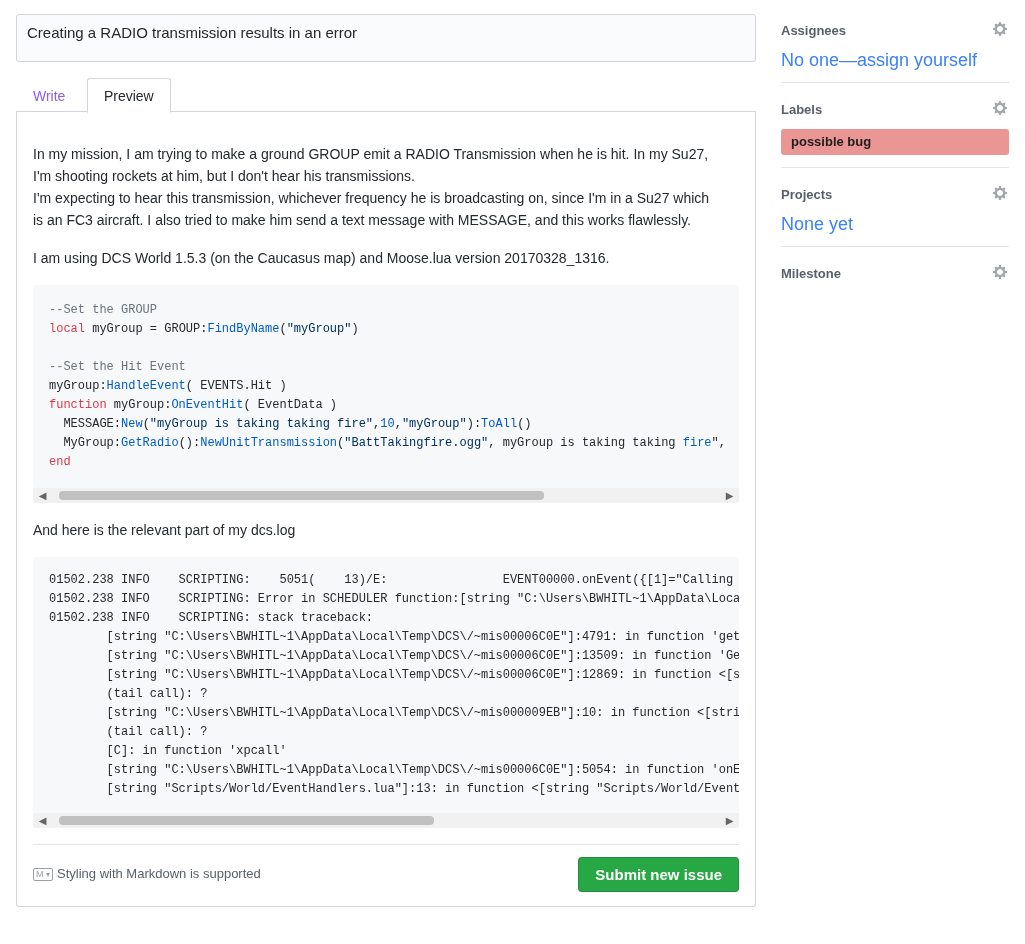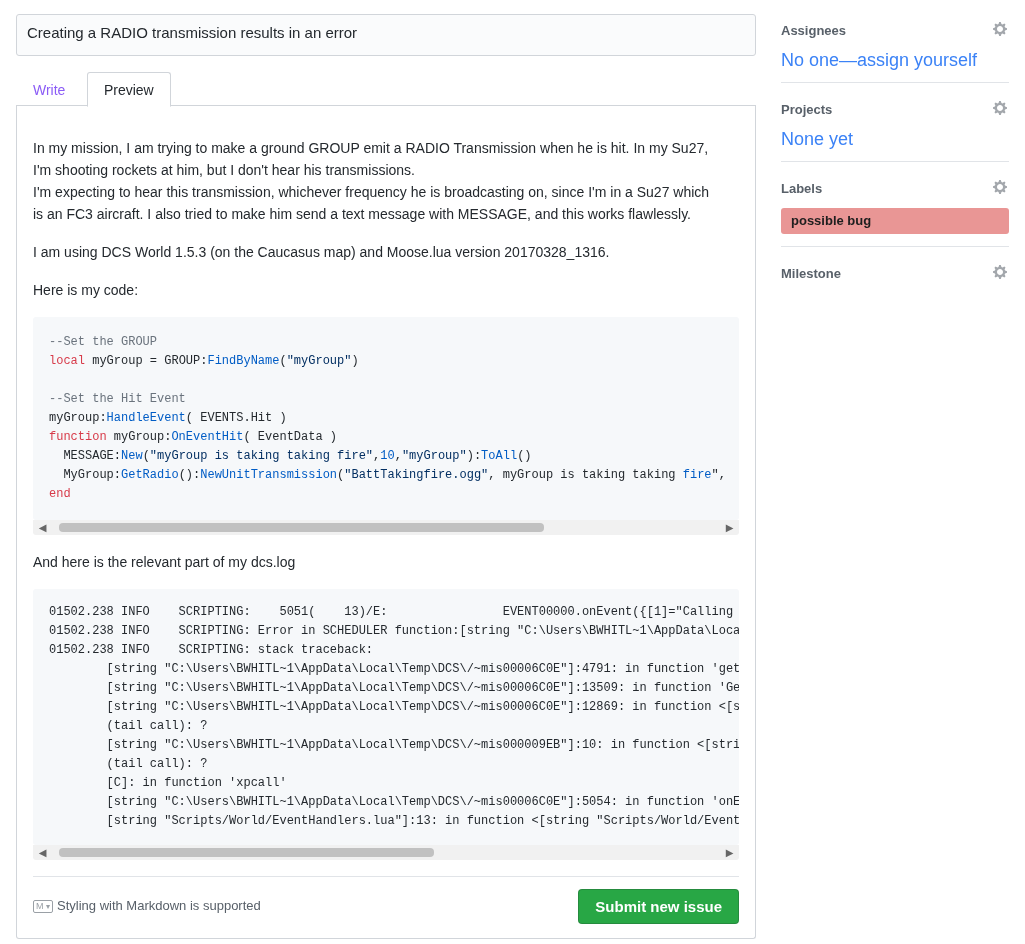--- a/index.html
+++ b/index.html
@@ -17,21 +17,21 @@
     background: #ffffff;
   }
   
   .main-col {
     position: absolute;
     left: 16px; top: 14px;
     width: 740px;
   }
   .issue-title-box {
     width: 740px;
-    height: 42px;
+    height: 48px;
     border: 1px solid #d1d5da;
     border-radius: 3px;
     background: #fafbfc;
     padding: 7px 10px;
     font-size: 15px;
     color: #24292e;
     line-height: 21px;
     overflow: hidden;
     white-space: nowrap;
   }
@@ -248,21 +248,20 @@
 
       <p class="para">
         <span>In my mission, I am trying to make a ground GROUP emit a RADIO Transmission when he is hit. In my Su27,</span><br>
         <span>I'm shooting rockets at him, but I don't hear his transmissions.</span><br>
         <span>I'm expecting to hear this transmission, whichever frequency he is broadcasting on, since I'm in a Su27 which</span><br>
         <span>is an FC3 aircraft. I also tried to make him send a text message with MESSAGE, and this works flawlessly.</span>
       </p>
 
       <p class="para">I am using DCS World 1.5.3 (on the Caucasus map) and Moose.lua version 20170328_1316.</p>
 
-      <p class="para">Here is my code:</p>
 
       <div class="code-wrap">
         <pre class="code-block"><span class="cmt">--Set the GROUP</span>
 <span><span class="kw">local</span> myGroup = GROUP:<span class="fn">FindByName</span>(<span class="str">"myGroup"</span>)</span>
 
 <span class="cmt">--Set the Hit Event</span>
 <span>myGroup:<span class="fn">HandleEvent</span>( EVENTS.Hit )</span>
 <span><span class="kw">function</span> myGroup:<span class="fn">OnEventHit</span>( EventData )</span>
 <span>  MESSAGE:<span class="fn">New</span>(<span class="str">"myGroup is taking taking fire"</span>,<span class="num">10</span>,<span class="str">"myGroup"</span>):<span class="fn">ToAll</span>()</span>
 <span>  MyGroup:<span class="fn">GetRadio</span>():<span class="fn">NewUnitTransmission</span>(<span class="str">"BattTakingfire.ogg"</span>, myGroup is taking taking <span class="fn">fire</span>",  , </span>
@@ -311,36 +310,36 @@
 
     <div class="side-section">
       <div class="side-head">Assignees</div>
       <svg class="gear" viewBox="0 0 16 16">
         <path fill="#586069" d="M14 8.77v-1.6l-1.94-.64-.45-1.09.88-1.84-1.13-1.13-1.81.91-1.09-.45-.69-1.92h-1.6l-.63 1.94-1.11.45-1.84-.88-1.13 1.13.91 1.81-.45 1.09L0 7.23v1.59l1.94.64.45 1.09-.88 1.84 1.13 1.13 1.81-.91 1.09.45.69 1.92h1.59l.63-1.94 1.11-.45 1.84.88 1.13-1.13-.92-1.81.47-1.09L14 8.75v.02zM7 11c-1.66 0-3-1.34-3-3s1.34-3 3-3 3 1.34 3 3-1.34 3-3 3z"></path>
       </svg>
       <div class="side-empty">No one—assign yourself</div>
     </div>
 
     <div class="side-section">
+      <div class="side-head">Labels</div>
+      <svg class="gear" viewBox="0 0 16 16">
+        <path fill="#586069" d="M14 8.77v-1.6l-1.94-.64-.45-1.09.88-1.84-1.13-1.13-1.81.91-1.09-.45-.69-1.92h-1.6l-.63 1.94-1.11.45-1.84-.88-1.13 1.13.91 1.81-.45 1.09L0 7.23v1.59l1.94.64.45 1.09-.88 1.84 1.13 1.13 1.81-.91 1.09.45.69 1.92h1.59l.63-1.94 1.11-.45 1.84.88 1.13-1.13-.92-1.81.47-1.09L14 8.75v.02zM7 11c-1.66 0-3-1.34-3-3s1.34-3 3-3 3 1.34 3 3-1.34 3-3 3z"></path>
+      </svg>
+      <span class="label-pill">possible bug</span>
+    </div>
+
+    <div class="side-section">
       <div class="side-head">Projects</div>
       <svg class="gear" viewBox="0 0 16 16">
         <path fill="#586069" d="M14 8.77v-1.6l-1.94-.64-.45-1.09.88-1.84-1.13-1.13-1.81.91-1.09-.45-.69-1.92h-1.6l-.63 1.94-1.11.45-1.84-.88-1.13 1.13.91 1.81-.45 1.09L0 7.23v1.59l1.94.64.45 1.09-.88 1.84 1.13 1.13 1.81-.91 1.09.45.69 1.92h1.59l.63-1.94 1.11-.45 1.84.88 1.13-1.13-.92-1.81.47-1.09L14 8.75v.02zM7 11c-1.66 0-3-1.34-3-3s1.34-3 3-3 3 1.34 3 3-1.34 3-3 3z"></path>
       </svg>
       <div class="side-empty">None yet</div>
     </div>
 
     <div class="side-section">
-      <div class="side-head">Labels</div>
-      <svg class="gear" viewBox="0 0 16 16">
-        <path fill="#586069" d="M14 8.77v-1.6l-1.94-.64-.45-1.09.88-1.84-1.13-1.13-1.81.91-1.09-.45-.69-1.92h-1.6l-.63 1.94-1.11.45-1.84-.88-1.13 1.13.91 1.81-.45 1.09L0 7.23v1.59l1.94.64.45 1.09-.88 1.84 1.13 1.13 1.81-.91 1.09.45.69 1.92h1.59l.63-1.94 1.11-.45 1.84.88 1.13-1.13-.92-1.81.47-1.09L14 8.75v.02zM7 11c-1.66 0-3-1.34-3-3s1.34-3 3-3 3 1.34 3 3-1.34 3-3 3z"></path>
-      </svg>
-      <span class="label-pill">possible bug</span>
-    </div>
-
-    <div class="side-section">
       <div class="side-head">Milestone</div>
       <svg class="gear" viewBox="0 0 16 16">
         <path fill="#586069" d="M14 8.77v-1.6l-1.94-.64-.45-1.09.88-1.84-1.13-1.13-1.81.91-1.09-.45-.69-1.92h-1.6l-.63 1.94-1.11.45-1.84-.88-1.13 1.13.91 1.81-.45 1.09L0 7.23v1.59l1.94.64.45 1.09-.88 1.84 1.13 1.13 1.81-.91 1.09.45.69 1.92h1.59l.63-1.94 1.11-.45 1.84.88 1.13-1.13-.92-1.81.47-1.09L14 8.75v.02zM7 11c-1.66 0-3-1.34-3-3s1.34-3 3-3 3 1.34 3 3-1.34 3-3 3z"></path>
       </svg>
     </div>
 
   </div>
 </div>
 
 </body></html>

